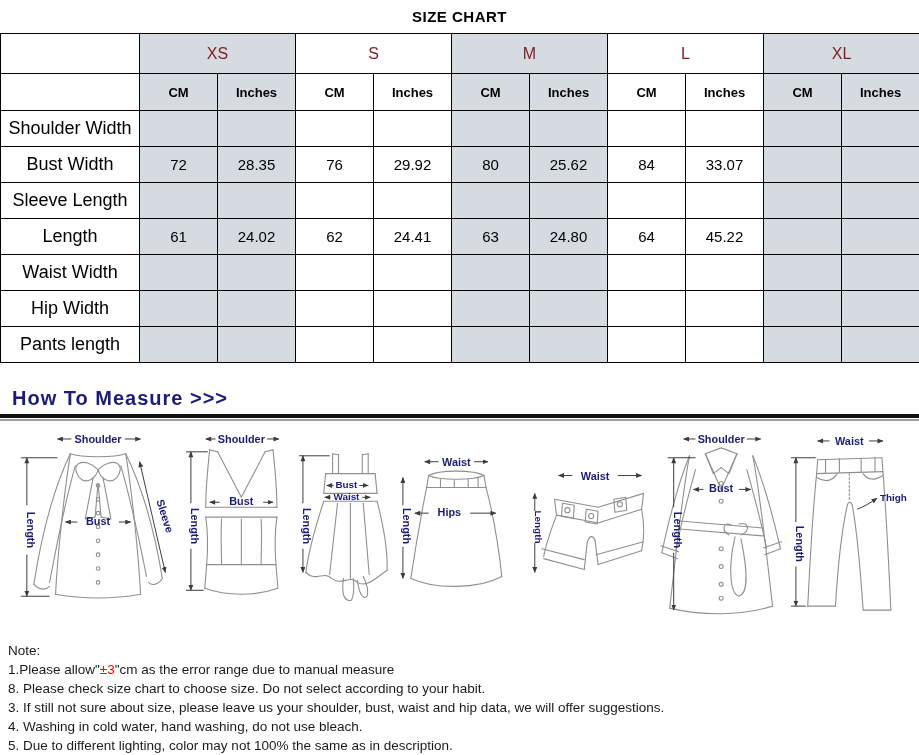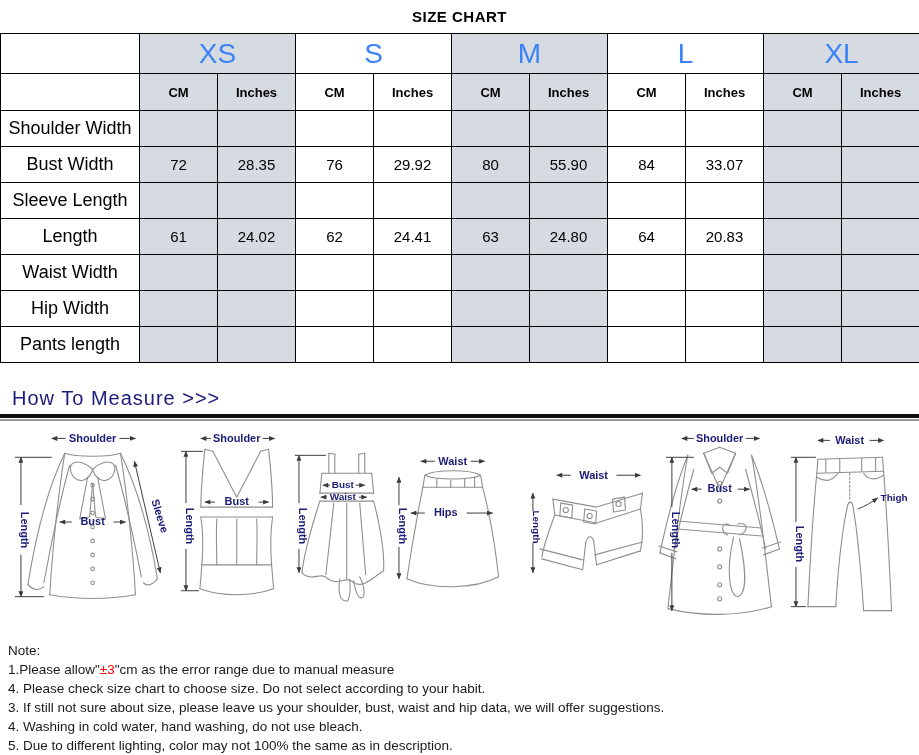--- a/index.html
+++ b/index.html
@@ -4,31 +4,31 @@
 <style>
   html,body { margin:0; padding:0; background:#fff; }
   body { width:919px; font-family:"Liberation Sans", sans-serif; color:#000; }
 
   .title { text-align:center; font-size:15px; font-weight:bold; padding:8px 0 8px; letter-spacing:.5px; }
 
   table.size-table { border-collapse:collapse; table-layout:fixed; width:919px; }
   table.size-table td { border:1px solid #000; text-align:center; vertical-align:middle; padding:0; overflow:hidden; }
   col.shade { background:#d6dbe2; }
   tr.size-row { height:40px; }
-  td.size-cell { font-size:28px; color:#3b82f6; }
+  td.size-cell { font-size:16px; color:#7f1d1d; }
   tr.unit-row { height:37px; }
   td.unit-cell { font-size:13px; font-weight:bold; }
   tr.data-row { height:36px; }
   td.label-cell { font-size:18px;margin-left:44px; }
   td.value-cell { font-size:15px; }
 
-  .measure-heading { color:#1b1b78; font-size:20px; font-weight:normal; margin:24px 0 4px 12px; letter-spacing:1px; }
+  .measure-heading { color:#1b1b78; font-size:20px; font-weight:bold; margin:24px 0 4px 12px; letter-spacing:1px; }
   .divider { height:7px; background:linear-gradient(to bottom,#111 0,#111 4px,#fff 4px,#fff 5px,#9a9a9a 5px,#9a9a9a 7px); }
 
-  .figures { display:flex; justify-content:center; align-items:flex-start; padding:6px 4px 0 8px; height:204px; }
+  .figures { display:flex; justify-content:center; align-items:flex-start; padding:6px 4px 0 14px; height:204px; }
   .figures svg { display:block; }
   text.lbl { font-family:"Liberation Sans", sans-serif; font-size:11px; font-weight:bold; fill:#1b1b78; }
   text.lbl.sm { font-size:10px; }
   .gl { fill:none; stroke:#8f8f8f; stroke-width:1.1; stroke-linejoin:round; stroke-linecap:round; }
   .ml { stroke:#3c3c3c; stroke-width:1; fill:none; }
   .dash { stroke-dasharray:2,2; }
 
   .notes { font-size:13.5px; line-height:19px; margin:10px 0 0 8px; color:#1a1a1a; }
   .notes p { margin:0; }
   .red { color:#fe0000; }
@@ -99,21 +99,21 @@
       <td class="value-cell"></td>
       <td class="value-cell"></td>
     </tr>
     <tr class="data-row">
       <td class="label-cell">Bust Width</td>
       <td class="value-cell">72</td>
       <td class="value-cell">28.35</td>
       <td class="value-cell">76</td>
       <td class="value-cell">29.92</td>
       <td class="value-cell">80</td>
-      <td class="value-cell">55.90</td>
+      <td class="value-cell">25.62</td>
       <td class="value-cell">84</td>
       <td class="value-cell">33.07</td>
       <td class="value-cell"></td>
       <td class="value-cell"></td>
     </tr>
     <tr class="data-row">
       <td class="label-cell">Sleeve Length</td>
       <td class="value-cell"></td>
       <td class="value-cell"></td>
       <td class="value-cell"></td>
@@ -127,21 +127,21 @@
     </tr>
     <tr class="data-row">
       <td class="label-cell">Length</td>
       <td class="value-cell">61</td>
       <td class="value-cell">24.02</td>
       <td class="value-cell">62</td>
       <td class="value-cell">24.41</td>
       <td class="value-cell">63</td>
       <td class="value-cell">24.80</td>
       <td class="value-cell">64</td>
-      <td class="value-cell">20.83</td>
+      <td class="value-cell">45.22</td>
       <td class="value-cell"></td>
       <td class="value-cell"></td>
     </tr>
     <tr class="data-row">
       <td class="label-cell">Waist Width</td>
       <td class="value-cell"></td>
       <td class="value-cell"></td>
       <td class="value-cell"></td>
       <td class="value-cell"></td>
       <td class="value-cell"></td>
@@ -406,17 +406,17 @@
     <line class="ml" x1="10" y1="30" x2="10" y2="95" marker-start="url(#aL)"></line>
     <line class="ml" x1="10" y1="140" x2="10" y2="180" marker-end="url(#aR)"></line>
     <text class="lbl" transform="translate(10,117) rotate(90)" text-anchor="middle">Length</text>
   </svg>
 
 </div>
 
 <div class="notes">
   <p>Note:</p>
   <p><span>1.Please allow"</span><span class="red">±3</span><span>"cm as the error range due to manual measure</span></p>
-  <p>4. Please check size chart to choose size. Do not select according to your habit.</p>
+  <p>8. Please check size chart to choose size. Do not select according to your habit.</p>
   <p>3. If still not sure about size, please leave us your shoulder, bust, waist and hip data, we will offer suggestions.</p>
   <p>4. Washing in cold water, hand washing, do not use bleach.</p>
   <p>5. Due to different lighting, color may not 100% the same as in description.</p>
 </div>
 
 </body></html>

